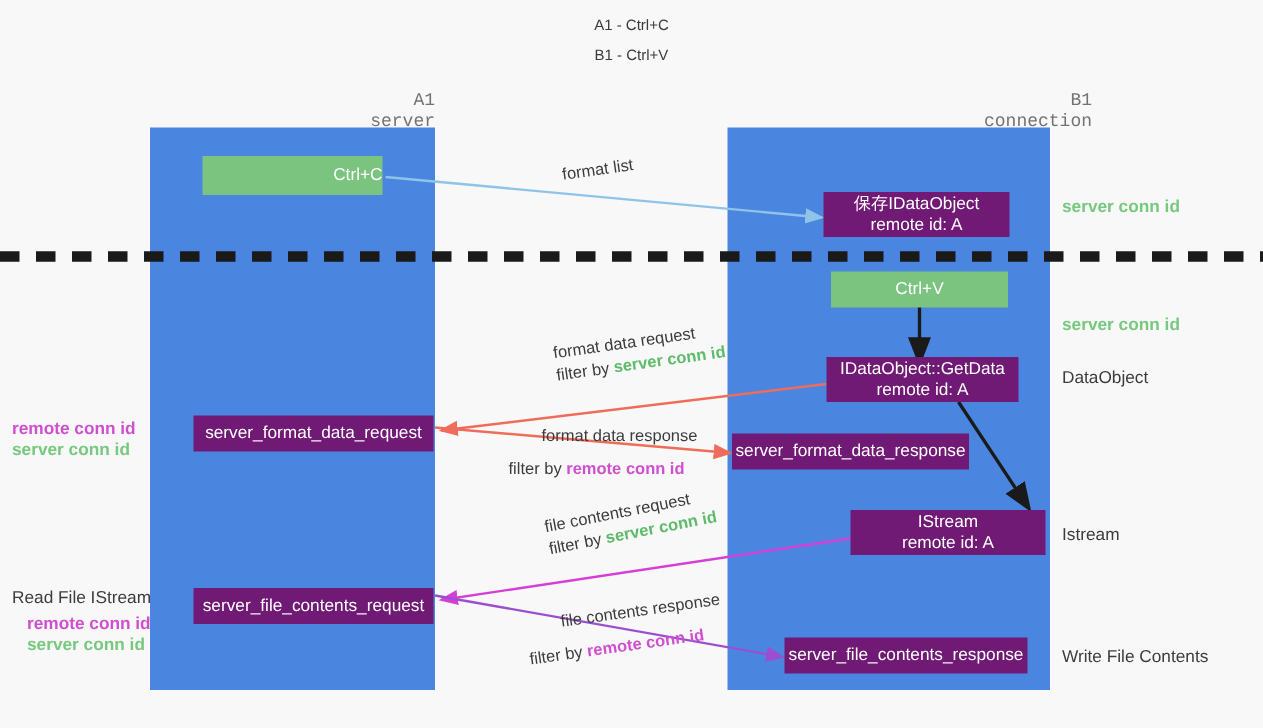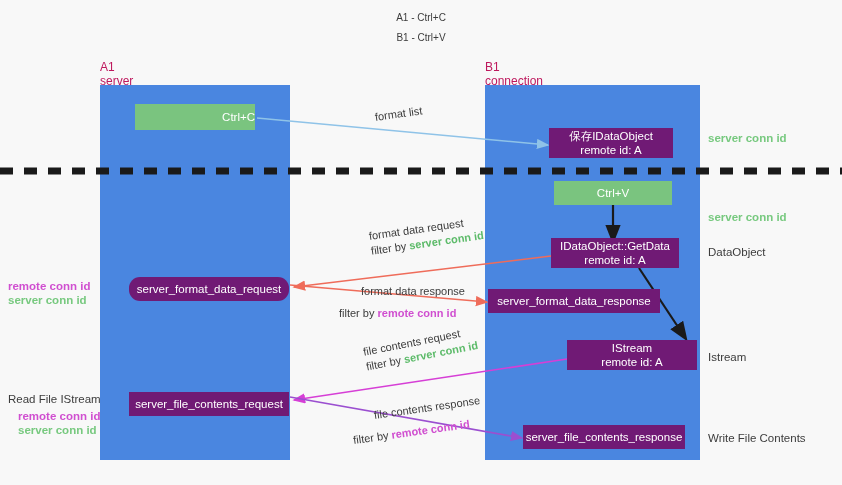--- a/index.html
+++ b/index.html
@@ -28,24 +28,25 @@
     left: 0;
     top: 8px;
     width: 842px;
     text-align: center;
     font-size: 10px;
     color: #3c3c3c;
     line-height: 20px;
   }
   .col-head {
     position: absolute;
-    text-align: left;
+    text-align: right;
     font-size: 12px;
-    color: #be185d;
+    color: #737373;
     line-height: 14px;
+    font-family: Liberation Mono, monospace;
   }
   .lane {
     position: absolute;
     background: #4a86e0;
   }
   .node {
     position: absolute;
     box-sizing: border-box;
     display: flex;
     flex-direction: column;
@@ -86,21 +87,21 @@
 
   <div class="title">
     <div>A1 - Ctrl+C</div>
     <div>B1 - Ctrl+V</div>
   </div>
 
   <div class="col-head" style="left:100px; top:60px; width:190px;">
     <div>A1</div>
     <div>server</div>
   </div>
-  <div class="col-head" style="left:485px; top:60px; width:215px;">
+  <div class="col-head" style="left:513px; top:60px; width:215px;">
     <div>B1</div>
     <div>connection</div>
   </div>
 
   <div class="lane" style="left:100px; top:85px; width:190px; height:375px;"></div>
   <div class="lane" style="left:485px; top:85px; width:215px; height:375px;"></div>
 
   <svg class="svg-layer" viewBox="0 0 842 485">
     <defs>
       <marker id="ah-blue" markerWidth="9" markerHeight="9" refX="7" refY="3.2" orient="auto">
@@ -153,25 +154,25 @@
   <div class="node orange" style="left:551px; top:238px; width:128px; height:30px;">
     <span>IDataObject::GetData</span>
     <span>remote id: A</span>
   </div>
 
   <div class="node orange" style="left:567px; top:340px; width:130px; height:30px;">
     <span>IStream</span>
     <span>remote id: A</span>
   </div>
 
-  <div class="node orange" style="left:129px; top:277px; width:160px; height:24px;border-radius:11px;">
+  <div class="node orange" style="left:129px; top:277px; width:160px; height:24px;">
     <span>server_format_data_request</span>
   </div>
 
-  <div class="node orange" style="left:488px; top:289px; width:172px; height:24px;">
+  <div class="node orange" style="left:488px; top:289px; width:158px; height:24px;">
     <span>server_format_data_response</span>
   </div>
 
   <div class="node orange" style="left:523px; top:425px; width:162px; height:24px;">
     <span>server_file_contents_response</span>
   </div>
 
   <div class="node orange" style="left:129px; top:392px; width:160px; height:24px;">
     <span>server_file_contents_request</span>
   </div>

